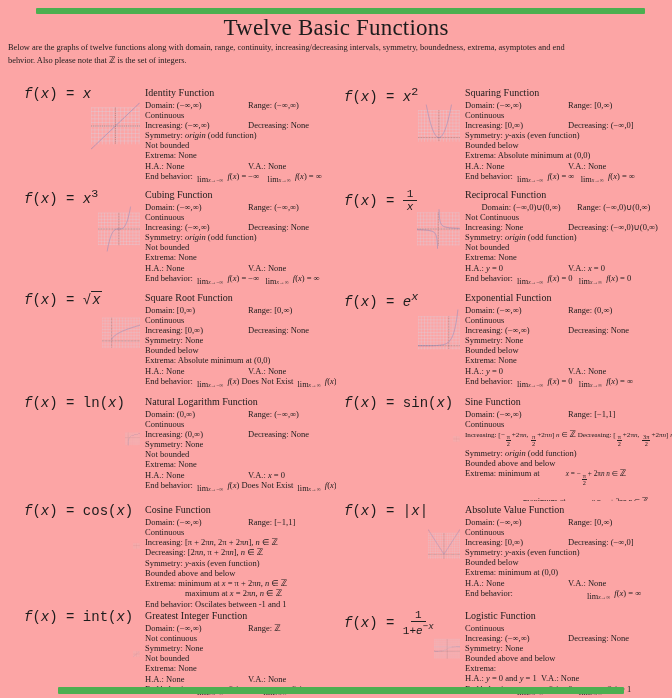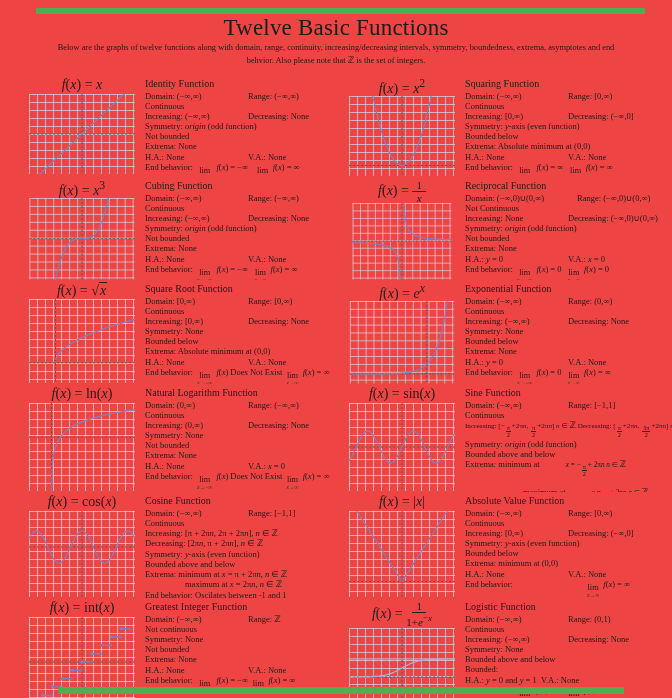--- a/index.html
+++ b/index.html
@@ -1,35 +1,35 @@
 <!DOCTYPE html>
 <html><head>
 <meta charset="utf-8">
 <style>
   html,body{margin:0;padding:0;background:#ffffff;}
-  .page{position:relative;width:672px;height:698px;background:#ef4444;overflow:hidden;
+  .page{position:relative;width:672px;height:698px;background:#fca5a5;overflow:hidden;
         font-family:"Liberation Serif", serif;color:#1c1c1c;}
   .greenbar{position:absolute;background:#4caf50;border-radius:1px;}
   .bar-top{left:36px;top:8px;width:609px;height:6px;}
   .bar-bottom{left:58px;top:687px;width:566px;height:7px;}
   .title{margin:0;padding-top:15px;text-align:center;font-size:23px;font-weight:normal;letter-spacing:.2px;}
-  .subtitle{margin:1px 8px 8px;text-align:center;font-size:8.4px;line-height:1.4;}
+  .subtitle{margin:1px 8px 17px;font-size:8.4px;line-height:1.4;}
   .grid{display:grid;grid-template-columns:336px 336px;grid-template-rows:102px 103px 104px 108px 106px 112px;margin-top:3px;}
   .cell{display:flex;overflow:hidden;box-sizing:border-box;padding-top:2px;}
   .cell:nth-child(odd){padding-left:24px;}
   .cell:nth-child(even){padding-left:8px;}
-  .gcol{width:116px;flex:none;display:flex;flex-direction:column;align-items:center;}
+  .gcol{width:116px;flex:none;display:flex;flex-direction:row;align-items:flex-start;font-family:Liberation Mono, monospace;}
   .fnlabel{font-size:14px;line-height:1.15;min-height:17px;text-align:center;white-space:nowrap;}
   svg.graph{display:block;}
   .props{flex:1;margin-left:5px;font-size:8.5px;line-height:1.2;overflow:hidden;padding-top:1px;}
   .props h3{margin:0 0 1px;font-size:10px;font-weight:normal;}
   .pline{white-space:nowrap;min-height:10px;}
   .t1{display:inline-block;min-width:103px;}
-  .t1b{display:inline-block;min-width:112px;}
-  .lim{display:inline-flex;flex-direction:column;align-items:center;line-height:1;vertical-align:-3px;margin:0 2px;}
+  .t1b{display:inline-block;min-width:112px;text-align:center;}
+  .lim{display:inline-flex;flex-direction:row;align-items:center;line-height:1;vertical-align:-3px;margin:0 2px;}
   .lim .lw{font-size:8.3px;}
   .lim .ls{font-size:5.6px;margin-top:1px;color:#333;}
   .fr{display:inline-flex;flex-direction:column;align-items:center;vertical-align:-2px;line-height:1;font-size:6.3px;margin:0 1px;}
   .fr .fn{border-bottom:0.8px solid #222;padding:0 1px;}
   .bigfr{display:inline-flex;flex-direction:column;align-items:center;vertical-align:middle;line-height:1.15;font-size:11px;}
   .bigfr .fn{border-bottom:1px solid #222;padding:0 4px;}
   .ovl{border-top:0.9px solid #222;display:inline-block;padding:0 1px;}
   .cram{font-size:7.1px;}
   .sm{font-size:7.2px;padding-left:24px;}
   .ind{margin-left:58px;}
@@ -708,26 +708,25 @@
             <line x1="0" y1="72.5" x2="106" y2="72.5" stroke="#d4dcec" stroke-width="0.7"></line>
             <line x1="0" y1="30.909090909090907" x2="106" y2="30.909090909090907" stroke="#bcc8e0" stroke-width="0.9"></line>
             <line x1="0" y1="49.09090909090909" x2="106" y2="49.09090909090909" stroke="#5a5a5a" stroke-width="1" stroke-dasharray="2.2,1.8"></line>
             <line x1="53" y1="0" x2="53" y2="80" stroke="#5a5a5a" stroke-width="1" stroke-dasharray="2.2,1.8"></line>
             <path d="M0.0 49.1L0.3 49.1L0.6 49.1L0.9 49.1L1.2 49.1L1.5 49.1L1.8 49.1L2.1 49.1L2.4 49.1L2.7 49.1L2.9 49.1L3.2 49.1L3.5 49.0L3.8 49.0L4.1 49.0L4.4 49.0L4.7 49.0L5.0 49.0L5.3 49.0L5.6 49.0L5.9 49.0L6.2 49.0L6.5 49.0L6.8 49.0L7.1 49.0L7.4 49.0L7.7 49.0L8.0 49.0L8.2 49.0L8.5 49.0L8.8 49.0L9.1 49.0L9.4 49.0L9.7 49.0L10.0 49.0L10.3 49.0L10.6 49.0L10.9 49.0L11.2 49.0L11.5 49.0L11.8 49.0L12.1 49.0L12.4 49.0L12.7 49.0L13.0 49.0L13.3 49.0L13.5 48.9L13.8 48.9L14.1 48.9L14.4 48.9L14.7 48.9L15.0 48.9L15.3 48.9L15.6 48.9L15.9 48.9L16.2 48.9L16.5 48.9L16.8 48.9L17.1 48.9L17.4 48.9L17.7 48.9L18.0 48.8L18.3 48.8L18.6 48.8L18.8 48.8L19.1 48.8L19.4 48.8L19.7 48.8L20.0 48.8L20.3 48.8L20.6 48.8L20.9 48.7L21.2 48.7L21.5 48.7L21.8 48.7L22.1 48.7L22.4 48.7L22.7 48.7L23.0 48.6L23.3 48.6L23.6 48.6L23.9 48.6L24.1 48.6L24.4 48.6L24.7 48.5L25.0 48.5L25.3 48.5L25.6 48.5L25.9 48.5L26.2 48.4L26.5 48.4L26.8 48.4L27.1 48.4L27.4 48.3L27.7 48.3L28.0 48.3L28.3 48.3L28.6 48.2L28.9 48.2L29.2 48.2L29.4 48.1L29.7 48.1L30.0 48.1L30.3 48.0L30.6 48.0L30.9 48.0L31.2 47.9L31.5 47.9L31.8 47.8L32.1 47.8L32.4 47.7L32.7 47.7L33.0 47.7L33.3 47.6L33.6 47.6L33.9 47.5L34.2 47.5L34.5 47.4L34.7 47.3L35.0 47.3L35.3 47.2L35.6 47.2L35.9 47.1L36.2 47.0L36.5 47.0L36.8 46.9L37.1 46.8L37.4 46.8L37.7 46.7L38.0 46.6L38.3 46.5L38.6 46.4L38.9 46.4L39.2 46.3L39.5 46.2L39.8 46.1L40.0 46.0L40.3 45.9L40.6 45.8L40.9 45.7L41.2 45.6L41.5 45.5L41.8 45.4L42.1 45.3L42.4 45.2L42.7 45.1L43.0 45.0L43.3 44.9L43.6 44.7L43.9 44.6L44.2 44.5L44.5 44.4L44.8 44.2L45.1 44.1L45.3 44.0L45.6 43.8L45.9 43.7L46.2 43.6L46.5 43.4L46.8 43.3L47.1 43.1L47.4 43.0L47.7 42.9L48.0 42.7L48.3 42.6L48.6 42.4L48.9 42.3L49.2 42.1L49.5 41.9L49.8 41.8L50.1 41.6L50.4 41.5L50.6 41.3L50.9 41.1L51.2 41.0L51.5 40.8L51.8 40.7L52.1 40.5L52.4 40.3L52.7 40.2L53.0 40.0L53.3 39.8L53.6 39.7L53.9 39.5L54.2 39.3L54.5 39.2L54.8 39.0L55.1 38.9L55.4 38.7L55.7 38.5L55.9 38.4L56.2 38.2L56.5 38.1L56.8 37.9L57.1 37.7L57.4 37.6L57.7 37.4L58.0 37.3L58.3 37.1L58.6 37.0L58.9 36.9L59.2 36.7L59.5 36.6L59.8 36.4L60.1 36.3L60.4 36.2L60.7 36.0L61.0 35.9L61.2 35.8L61.5 35.6L61.8 35.5L62.1 35.4L62.4 35.3L62.7 35.1L63.0 35.0L63.3 34.9L63.6 34.8L63.9 34.7L64.2 34.6L64.5 34.5L64.8 34.4L65.1 34.3L65.4 34.2L65.7 34.1L66.0 34.0L66.3 33.9L66.5 33.8L66.8 33.7L67.1 33.6L67.4 33.6L67.7 33.5L68.0 33.4L68.3 33.3L68.6 33.2L68.9 33.2L69.2 33.1L69.5 33.0L69.8 33.0L70.1 32.9L70.4 32.8L70.7 32.8L71.0 32.7L71.3 32.7L71.6 32.6L71.8 32.5L72.1 32.5L72.4 32.4L72.7 32.4L73.0 32.3L73.3 32.3L73.6 32.3L73.9 32.2L74.2 32.2L74.5 32.1L74.8 32.1L75.1 32.0L75.4 32.0L75.7 32.0L76.0 31.9L76.3 31.9L76.6 31.9L76.9 31.8L77.1 31.8L77.4 31.8L77.7 31.7L78.0 31.7L78.3 31.7L78.6 31.7L78.9 31.6L79.2 31.6L79.5 31.6L79.8 31.6L80.1 31.5L80.4 31.5L80.7 31.5L81.0 31.5L81.3 31.5L81.6 31.4L81.9 31.4L82.2 31.4L82.4 31.4L82.7 31.4L83.0 31.4L83.3 31.3L83.6 31.3L83.9 31.3L84.2 31.3L84.5 31.3L84.8 31.3L85.1 31.3L85.4 31.2L85.7 31.2L86.0 31.2L86.3 31.2L86.6 31.2L86.9 31.2L87.2 31.2L87.5 31.2L87.7 31.2L88.0 31.2L88.3 31.1L88.6 31.1L88.9 31.1L89.2 31.1L89.5 31.1L89.8 31.1L90.1 31.1L90.4 31.1L90.7 31.1L91.0 31.1L91.3 31.1L91.6 31.1L91.9 31.1L92.2 31.1L92.5 31.1L92.8 31.0L93.0 31.0L93.3 31.0L93.6 31.0L93.9 31.0L94.2 31.0L94.5 31.0L94.8 31.0L95.1 31.0L95.4 31.0L95.7 31.0L96.0 31.0L96.3 31.0L96.6 31.0L96.9 31.0L97.2 31.0L97.5 31.0L97.8 31.0L98.1 31.0L98.3 31.0L98.6 31.0L98.9 31.0L99.2 31.0L99.5 31.0L99.8 31.0L100.1 31.0L100.4 31.0L100.7 31.0L101.0 31.0L101.3 31.0L101.6 31.0L101.9 31.0L102.2 31.0L102.5 31.0L102.8 30.9L103.1 30.9L103.4 30.9L103.6 30.9L103.9 30.9L104.2 30.9L104.5 30.9L104.8 30.9L105.1 30.9L105.4 30.9L105.7 30.9" fill="none" stroke="#a8b4d4" stroke-width="1.15"></path>
           </svg>
         </div>
         <div class="props">
           <h3>Logistic Function</h3>
           <div class="lines">
-            <div class="pline"><span class="t1">Domain:  (−∞,∞)</span><span>Range:  (0,1)</span></div>
             <div class="pline">Continuous</div>
             <div class="pline"><span class="t1">Increasing:  (−∞,∞)</span><span>Decreasing: None</span></div>
             <div class="pline">Symmetry: None</div>
             <div class="pline">Bounded above and below</div>
-            <div class="pline">Bounded:</div>
+            <div class="pline">Extrema:</div>
             <div class="pline">H.A.:  <i>y</i> = 0 and <i>y</i> = 1&nbsp;&nbsp;V.A.: None</div>
             <div class="pline">End behavior: <span class="lim">
                 <span class="lw">lim</span>
                 <span class="ls"><i>x</i>→−∞</span>
               </span> <i>f</i>(<i>x</i>) = 0 &nbsp;<span class="lim">
                 <span class="lw">lim</span>
                 <span class="ls"><i>x</i>→∞</span>
               </span> <i>f</i>(<i>x</i>) = 1</div>
           </div>
         </div>

